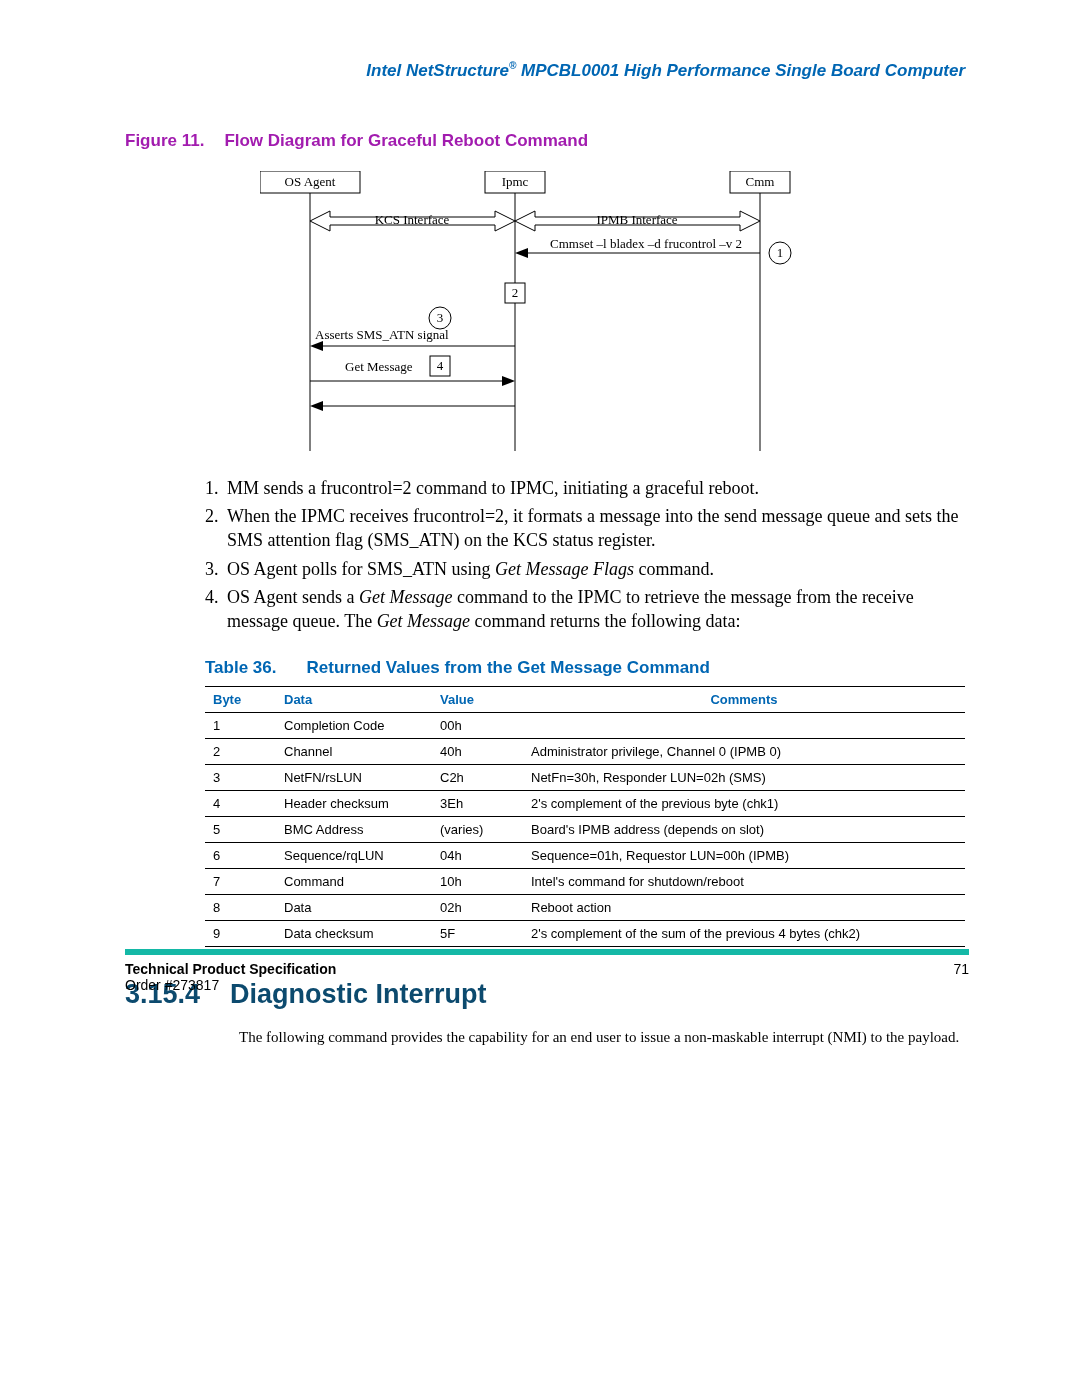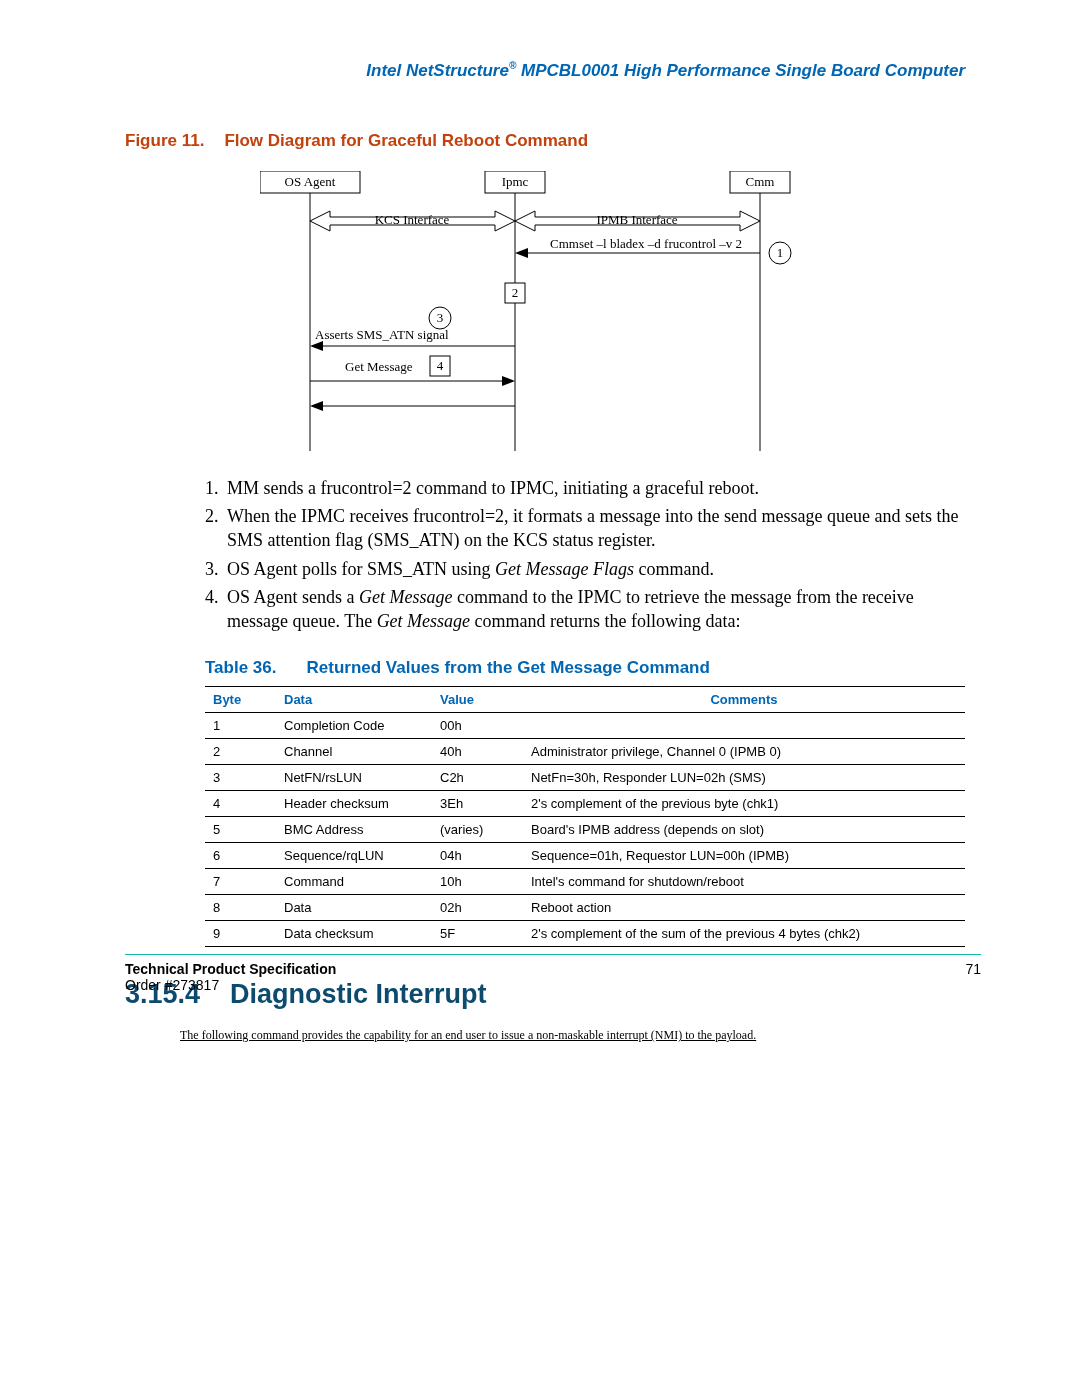--- a/index.html
+++ b/index.html
@@ -31,21 +31,21 @@
     font-size: 10px;
     vertical-align: super;
   }
   .header-contents {
     color: #000;
     font-weight: bold;
     font-size: 17px;
     margin-top: 2px;
   }
   .figure-caption {
-    color: #c2410c;
+    color: #a21caf;
     font-family: Arial, Helvetica, sans-serif;
     font-weight: bold;
     font-size: 17px;
     margin-bottom: 20px;
   }
   .figure-caption .fig-label { margin-right: 20px; }
   .diagram {
     margin: 0 auto;
     width: 570px;
     height: 280px;
@@ -104,32 +104,31 @@
   .section-heading {
     color: #0c4a6e;
     font-family: Arial, Helvetica, sans-serif;
     font-weight: bold;
     font-size: 27px;
     margin-top: 32px;
     margin-bottom: 18px;
   }
   .section-heading .sec-num { display: inline-block; width: 105px; }
   .body-text {
-    font-size: 12px;
+    font-size: 15px;
     line-height: 1.3;
-    margin-left: 55px;
+    margin-left: 114px;
     margin-bottom: 14px;
-    text-decoration: underline;
   }
   .footer {
     position: absolute;
     bottom: 55px;
     left: 125px;
-    right: 99px;
-    border-top: 1px solid #14b8a6;
+    right: 111px;
+    border-top: 6px solid #14b8a6;
     padding-top: 6px;
     font-family: Arial, Helvetica, sans-serif;
     font-size: 14px;
     display: flex;
     justify-content: space-between;
   }
   .footer-left .tps { font-weight: bold; }
   .footer-left .order { font-weight: normal; }
 </style>
 </head>

